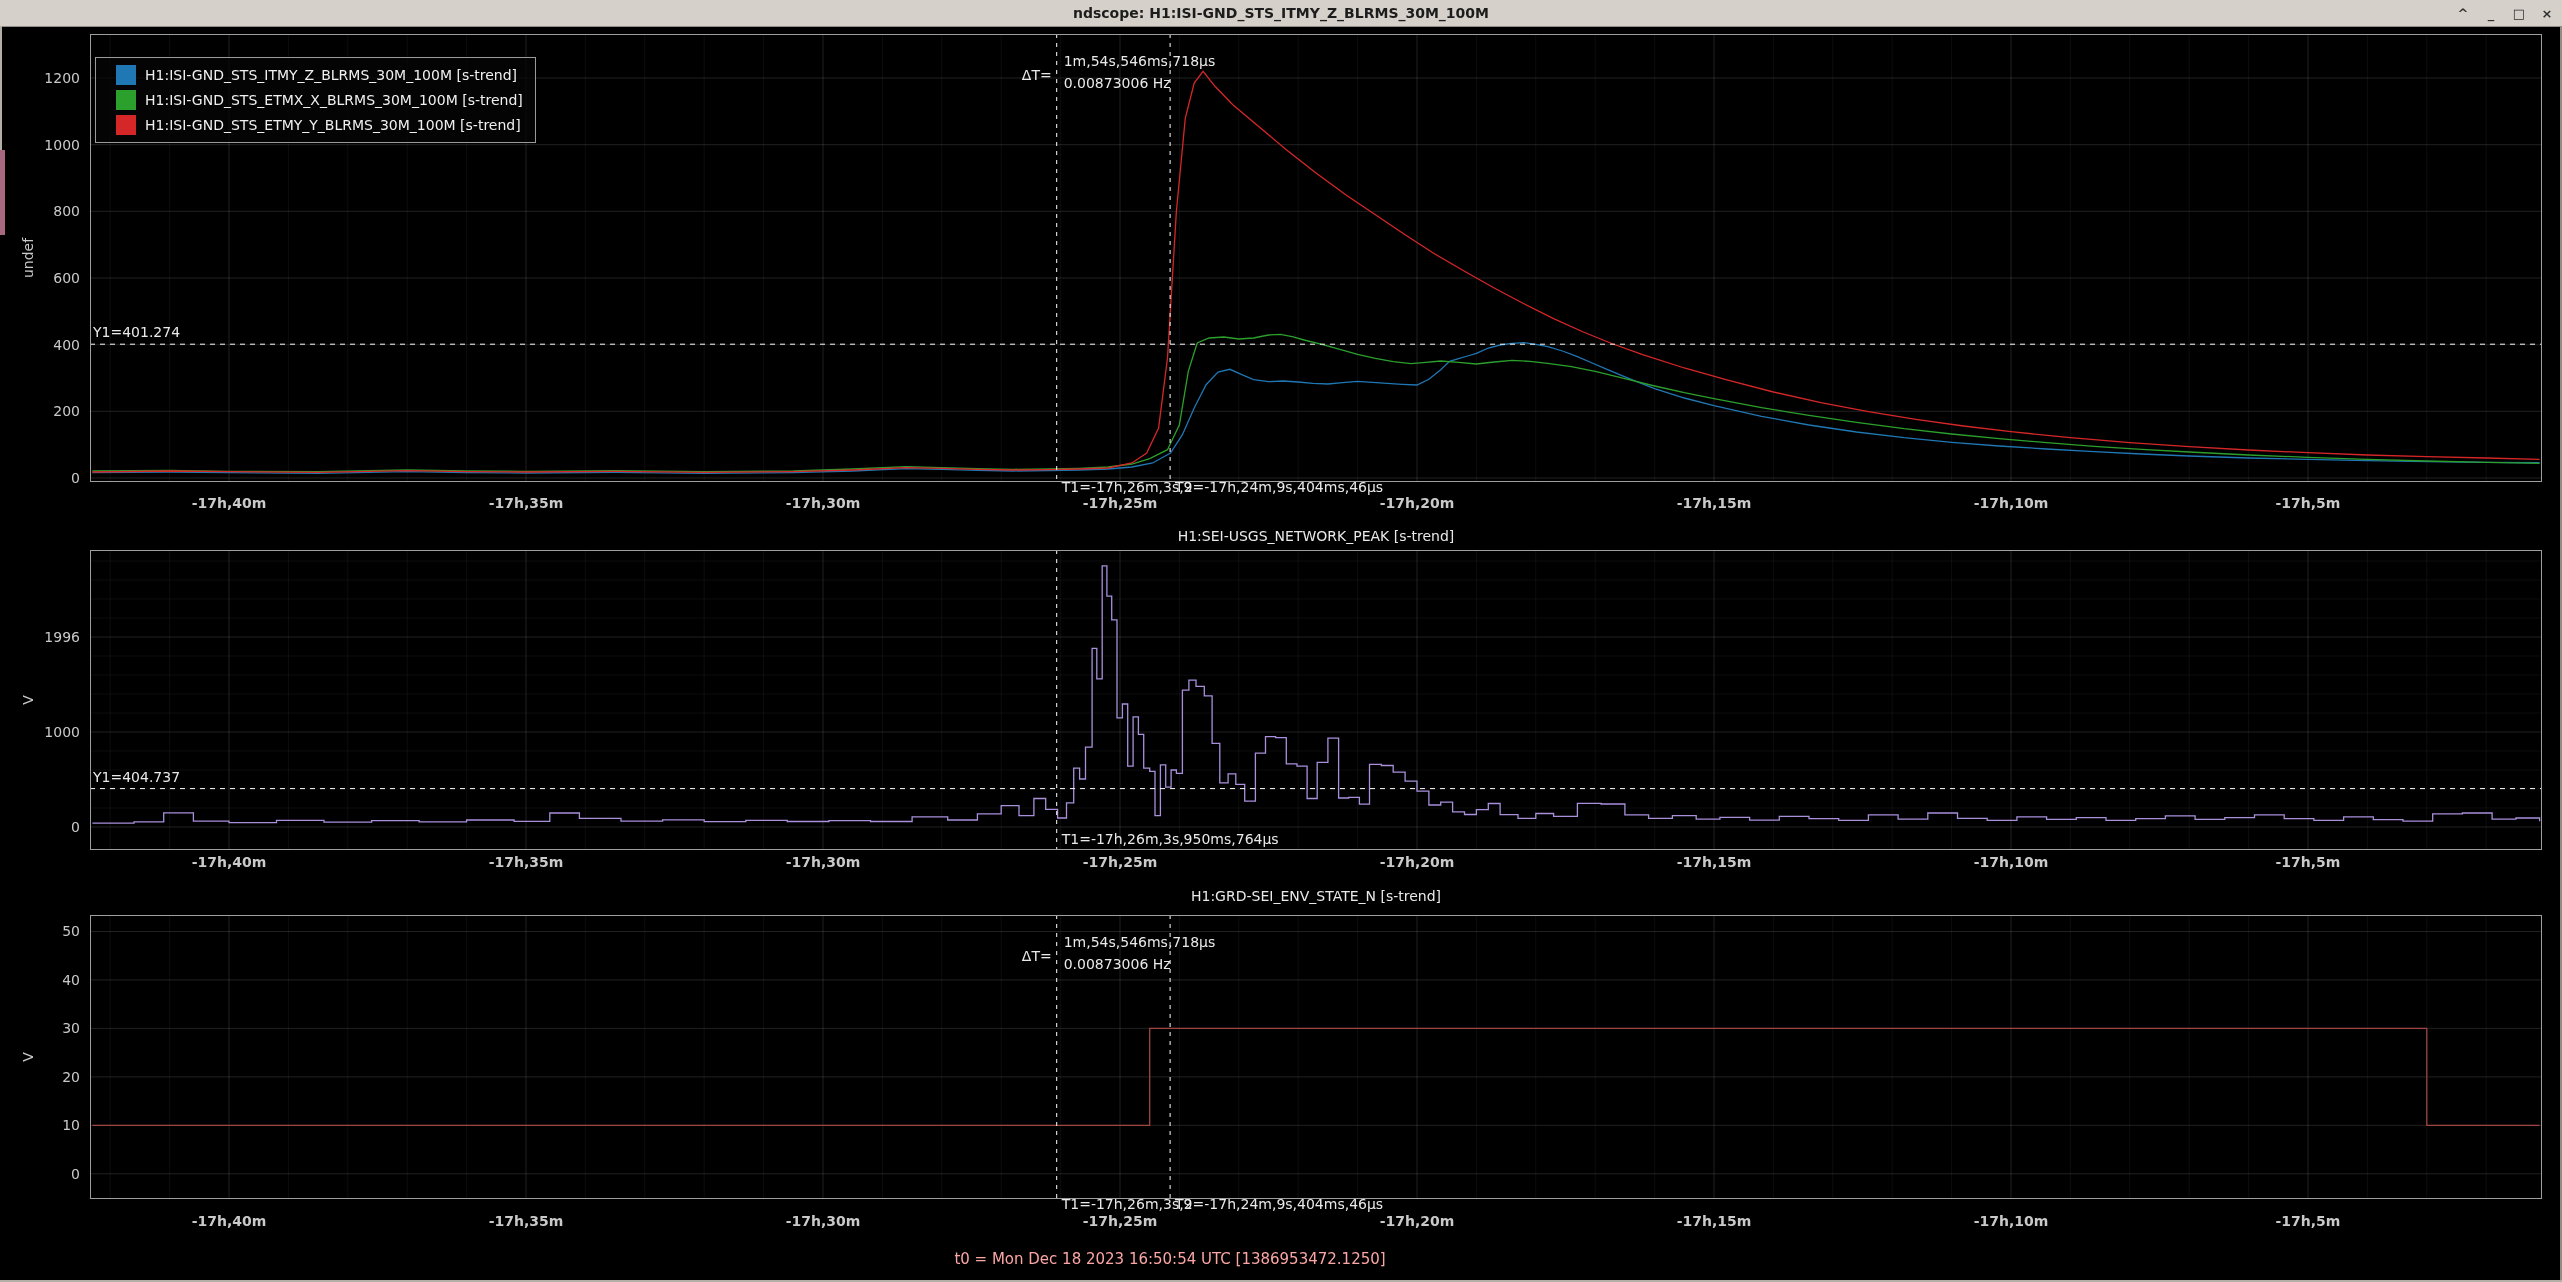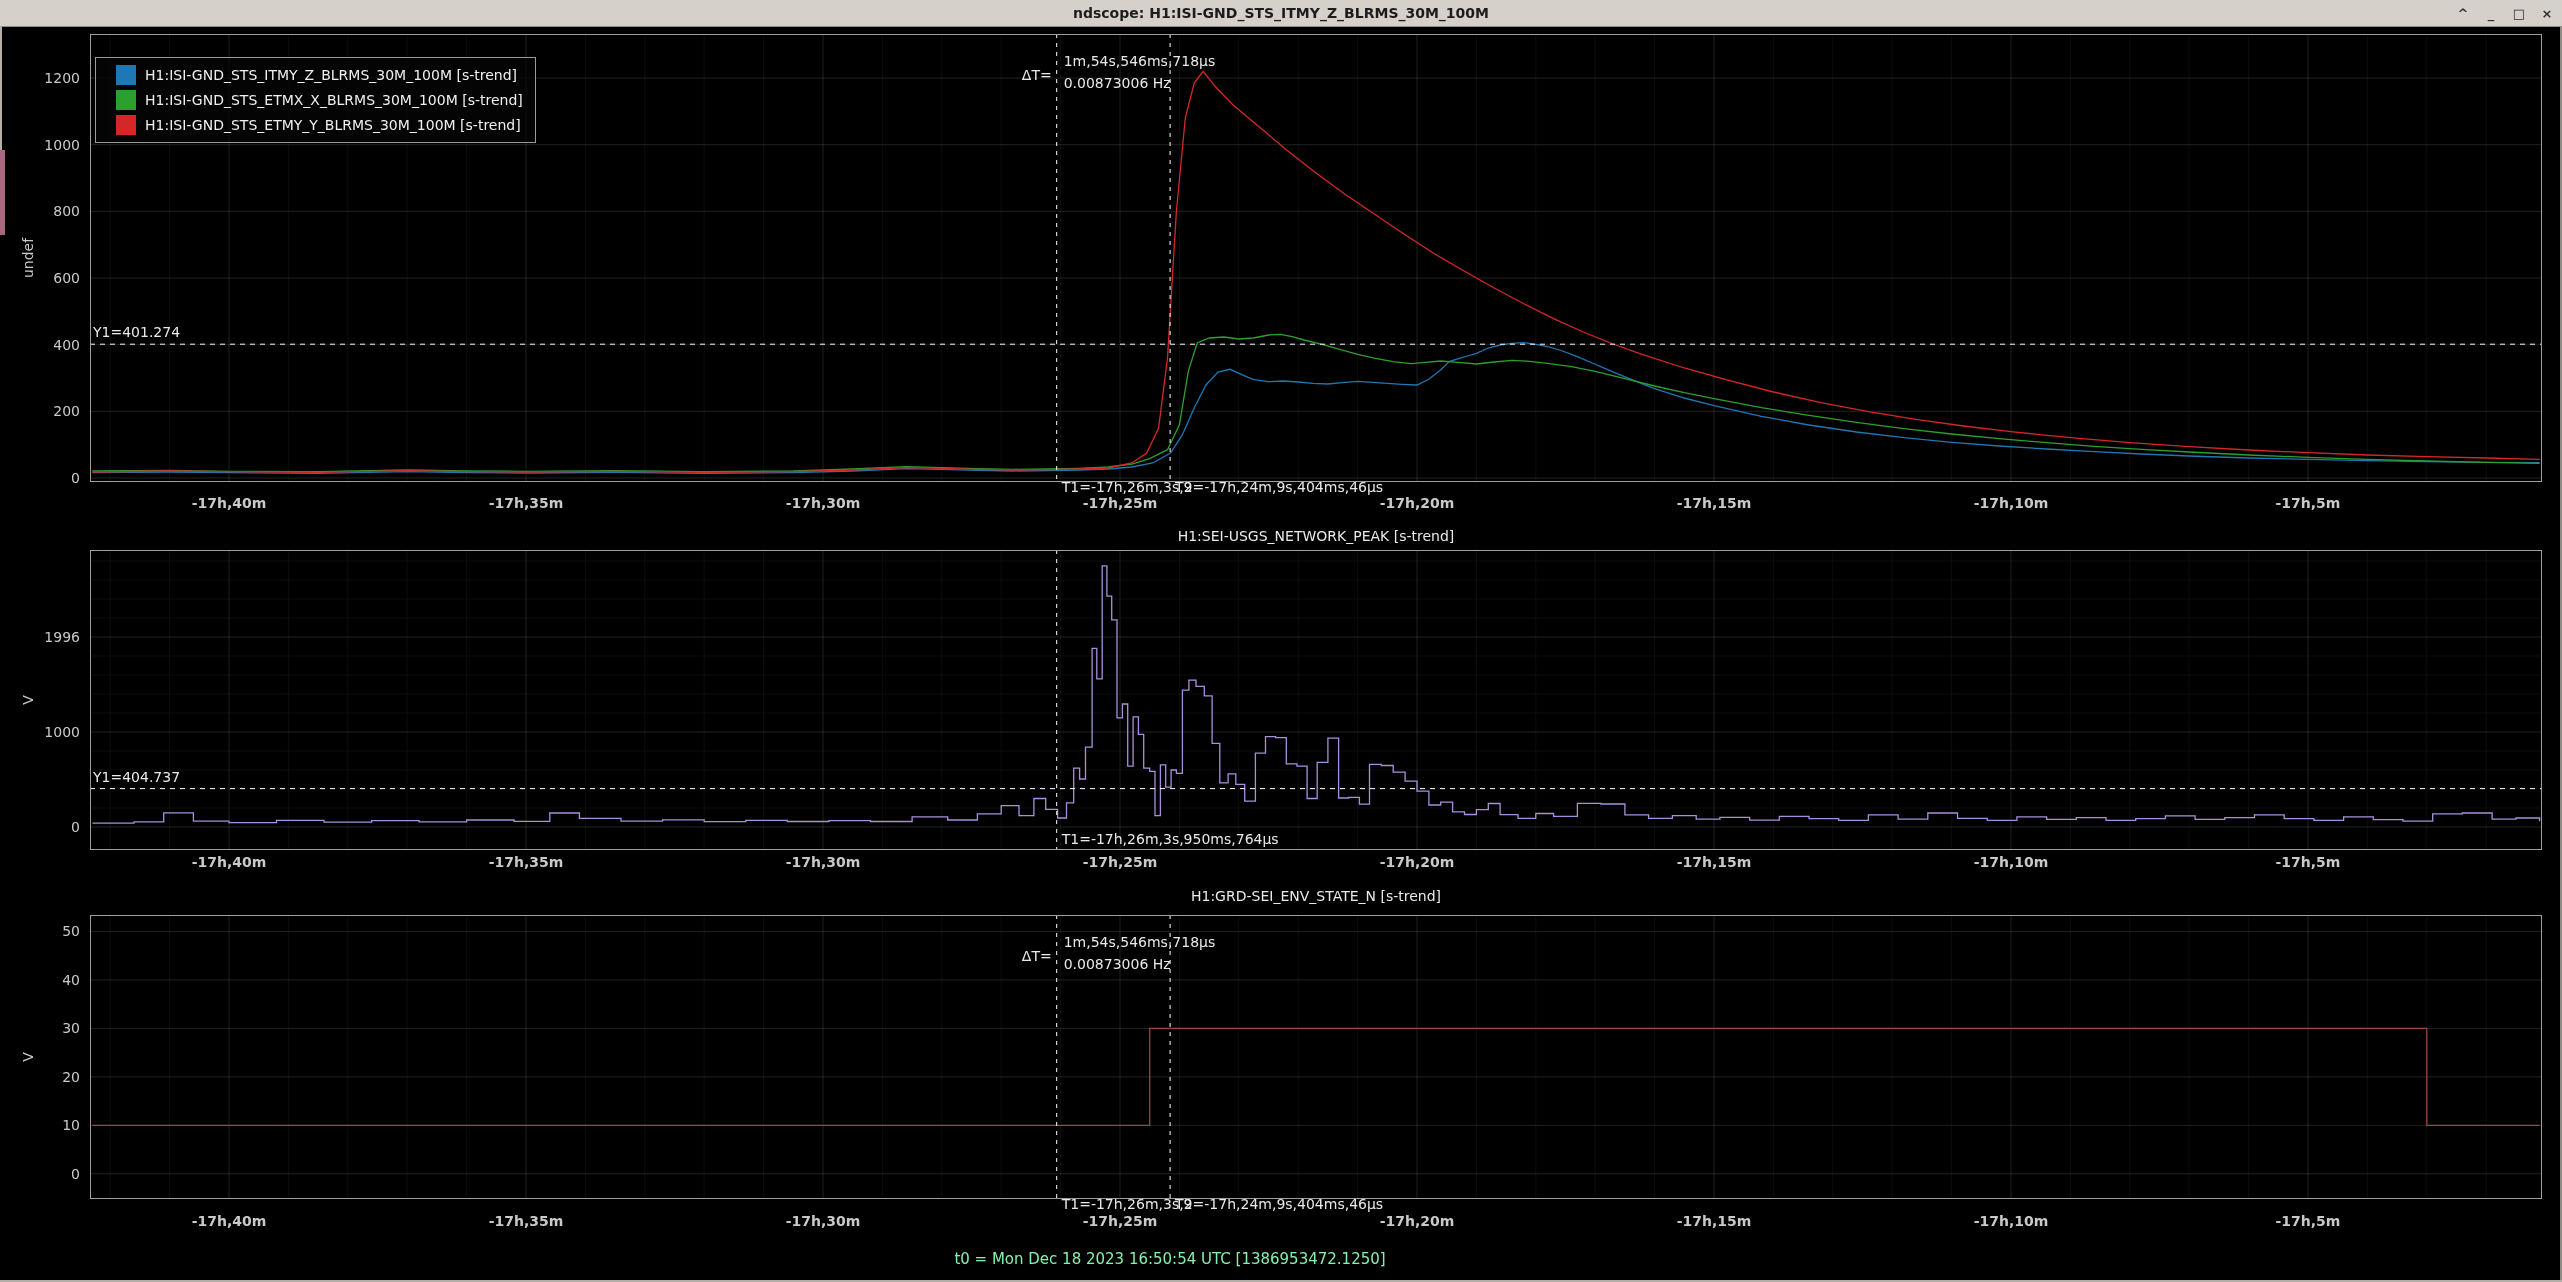--- a/index.html
+++ b/index.html
@@ -22,21 +22,21 @@
     font-size:14px;color:#c9c9c9;white-space:nowrap;font-weight:bold;}
   .ylabel{position:absolute;transform:translate(-50%,-50%) rotate(-90deg);
     font-size:14px;color:#c9c9c9;white-space:nowrap;}
   .plot-title{position:absolute;left:90px;width:2452px;text-align:center;
     font-size:14px;color:#e9e9e9;white-space:nowrap;}
   .legend{position:absolute;background:rgba(5,5,5,0.75);border:1px solid #9a9a9a;
     padding:7px 12px 7px 9px;display:flex;flex-direction:column;gap:5px;}
   .legend-row{display:flex;align-items:center;gap:9px;padding-left:11px;}
   .swatch{width:20px;height:20px;display:inline-block;}
   .legend-label{font-size:14px;color:#f0f0f0;white-space:nowrap;}
-  .footer{position:absolute;left:0;width:2340px;text-align:center;font-size:15px;color:#86efac;}
+  .footer{position:absolute;left:0;width:2340px;text-align:center;font-size:15px;color:#fca5a5;}
   .edge{position:absolute;}
 </style>
 </head>
 <body>
 
 <div class="app">
 
   <div class="titlebar">
     <span class="title-text">ndscope: H1:ISI-GND_STS_ITMY_Z_BLRMS_30M_100M</span>
     <span class="win-controls">

